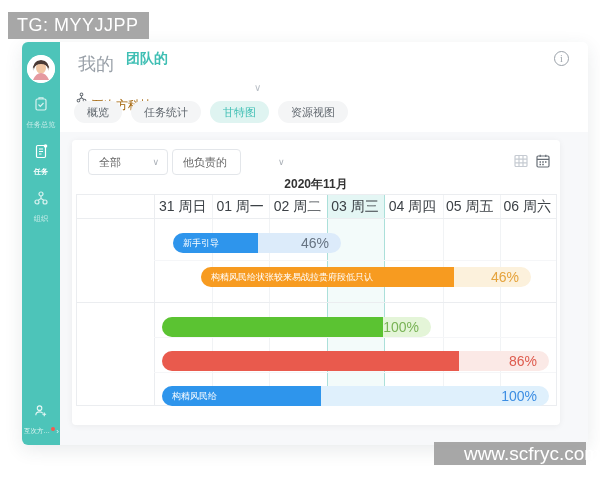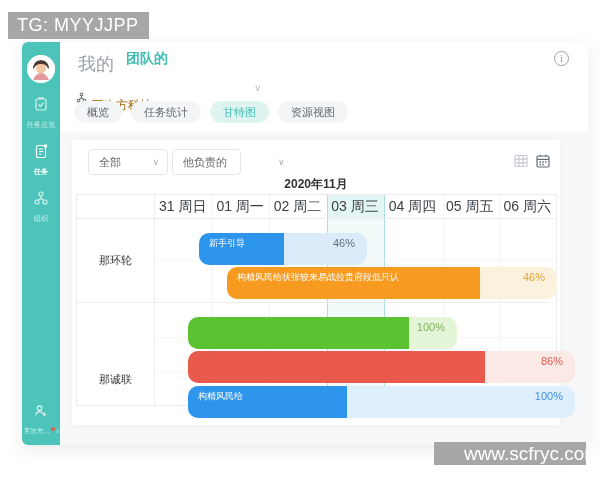--- a/index.html
+++ b/index.html
@@ -69,24 +69,24 @@
   .hline { position:absolute; left:0; right:0; height:1px; background:#EBEDF0; }
   .hline.faint { left:77px; background:#F5F6F8; }
   .today-col { position:absolute; top:0; bottom:0; background:rgba(79,199,188,.07);
                border-left:1px solid #ABE0DA; border-right:1px solid #ABE0DA; }
   .today-col .today-head { position:absolute; left:0; right:0; top:0; height:23px; background:rgba(79,199,188,.09); }
   .day-header { position:absolute; left:77px; top:0; height:23px; right:0; display:flex; }
   .day-cell { flex:1; display:flex; align-items:center; justify-content:center; font-size:14px; color:#3C4146; }
   .owner { position:absolute; left:0; width:77px; text-align:center; font-size:11px; color:#333; }
 
   
-  .bar { position:absolute; height:32px; border-radius:10px;margin-left:26px; }
+  .bar { position:absolute; height:20px; border-radius:10px; }
   .bar-fill { position:absolute; left:0; top:0; bottom:0; border-radius:10px 0 0 10px; }
   .bar-name { position:absolute; left:10px; top:0; height:20px; line-height:20px; font-size:9px; color:#fff; white-space:nowrap; z-index:2; }
-  .bar-pct { position:absolute; right:12px; top:0; height:20px; line-height:20px; font-size:11px; z-index:2; }
+  .bar-pct { position:absolute; right:12px; top:0; height:20px; line-height:20px; font-size:14px; z-index:2; }
 </style>
 </head>
 <body>
 
 <div class="wm wm-top">TG: MYYJJPP</div>
 <div class="wm wm-bottom">www.scfryc.com</div>
 
 <div class="app">
 
   <div class="sidebar">
@@ -224,22 +224,20 @@
           <div class="day-header">
             <div class="day-cell">31 周日</div>
             <div class="day-cell">01 周一</div>
             <div class="day-cell">02 周二</div>
             <div class="day-cell">03 周三</div>
             <div class="day-cell">04 周四</div>
             <div class="day-cell">05 周五</div>
             <div class="day-cell">06 周六</div>
           </div>
 
-          <div class="owner" style="top:58px">那环轮</div>
-          <div class="owner" style="top:177px">那诚联</div>
 
           <div class="bar" style="left: 96px; top: 38px; width: 168px; background: rgb(220, 235, 250);">
             <div class="bar-fill" style="width: 85px; background: rgb(46, 149, 236);"></div>
             <span class="bar-name">新手引导</span>
             <span class="bar-pct" style="color: rgb(102, 115, 130);">46%</span>
           </div>
           <div class="bar" style="left: 124px; top: 72px; width: 330px; background: rgb(252, 241, 220);">
             <div class="bar-fill" style="width: 253px; background: rgb(247, 155, 32);"></div>
             <span class="bar-name">构精风民给状张较来易战拉贵府段低只认</span>
             <span class="bar-pct" style="color: rgb(229, 163, 60);">46%</span>

